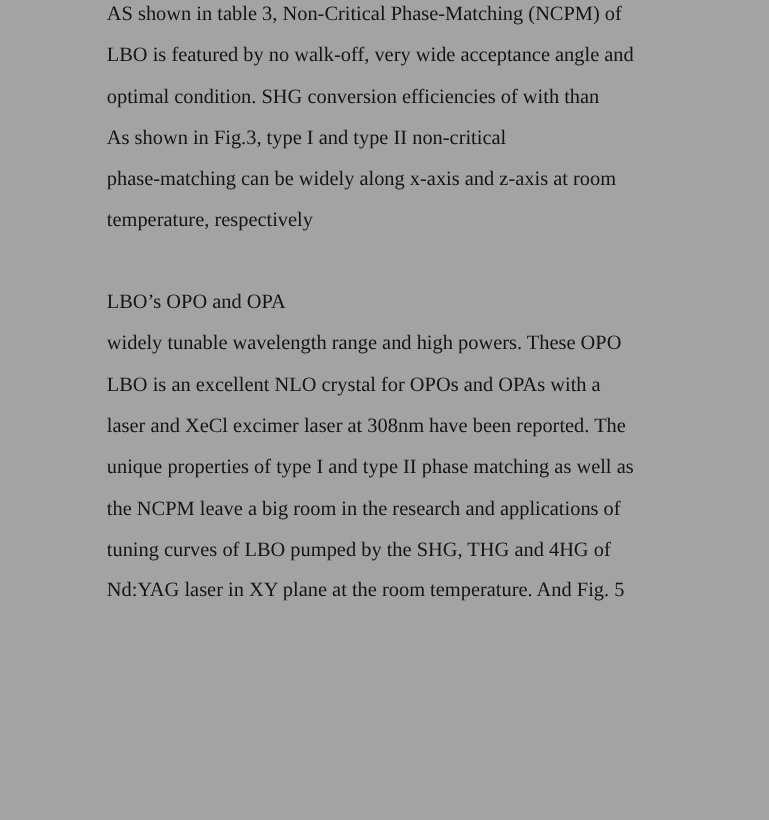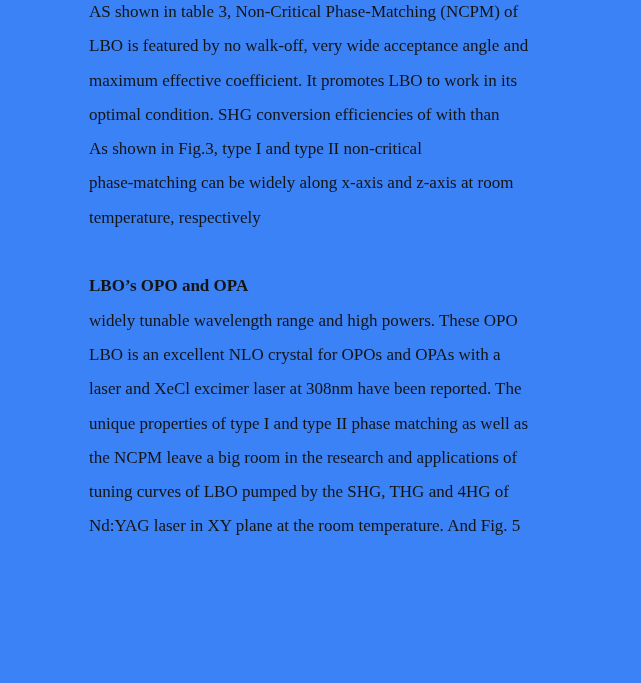--- a/index.html
+++ b/index.html
@@ -12,54 +12,53 @@
     background: #ffffff;
     overflow: hidden;
     position: relative;
   }
   .page {
     position: absolute;
     left: 0;
     top: 0;
     width: 641px;
     height: 683px;
-    background: #3b82f6;
+    background: #a3a3a3;
   }
   .text-block {
     position: absolute;
     left: 89px;
     top: -5px;
     width: 500px;
     font-family: "Liberation Serif", "DejaVu Serif", serif;
     font-size: 17px;
     line-height: 34.3px;
     color: #141414;
     -webkit-font-smoothing: antialiased;
   }
   .line {
     height: 34.3px;
     white-space: nowrap;
   }
   .blank-line {
     height: 34.3px;
   }
   .heading {
-    font-weight: bold;
+    font-weight: normal;
   }
 </style>
 </head>
 <body>
 
 <div class="page">
   <div class="text-block">
 
     <div class="paragraph">
       <div class="line">AS shown in table 3, Non-Critical Phase-Matching (NCPM) of</div>
       <div class="line">LBO is featured by no walk-off, very wide acceptance angle and</div>
-      <div class="line">maximum effective coefficient. It promotes LBO to work in its</div>
       <div class="line">optimal condition. SHG conversion efficiencies of with than</div>
       <div class="line">As shown in Fig.3, type I and type II non-critical</div>
       <div class="line">phase-matching can be widely along x-axis and z-axis at room</div>
       <div class="line">temperature, respectively</div>
     </div>
 
     <div class="blank-line"></div>
 
     <div class="line heading">LBO’s OPO and OPA</div>
 

